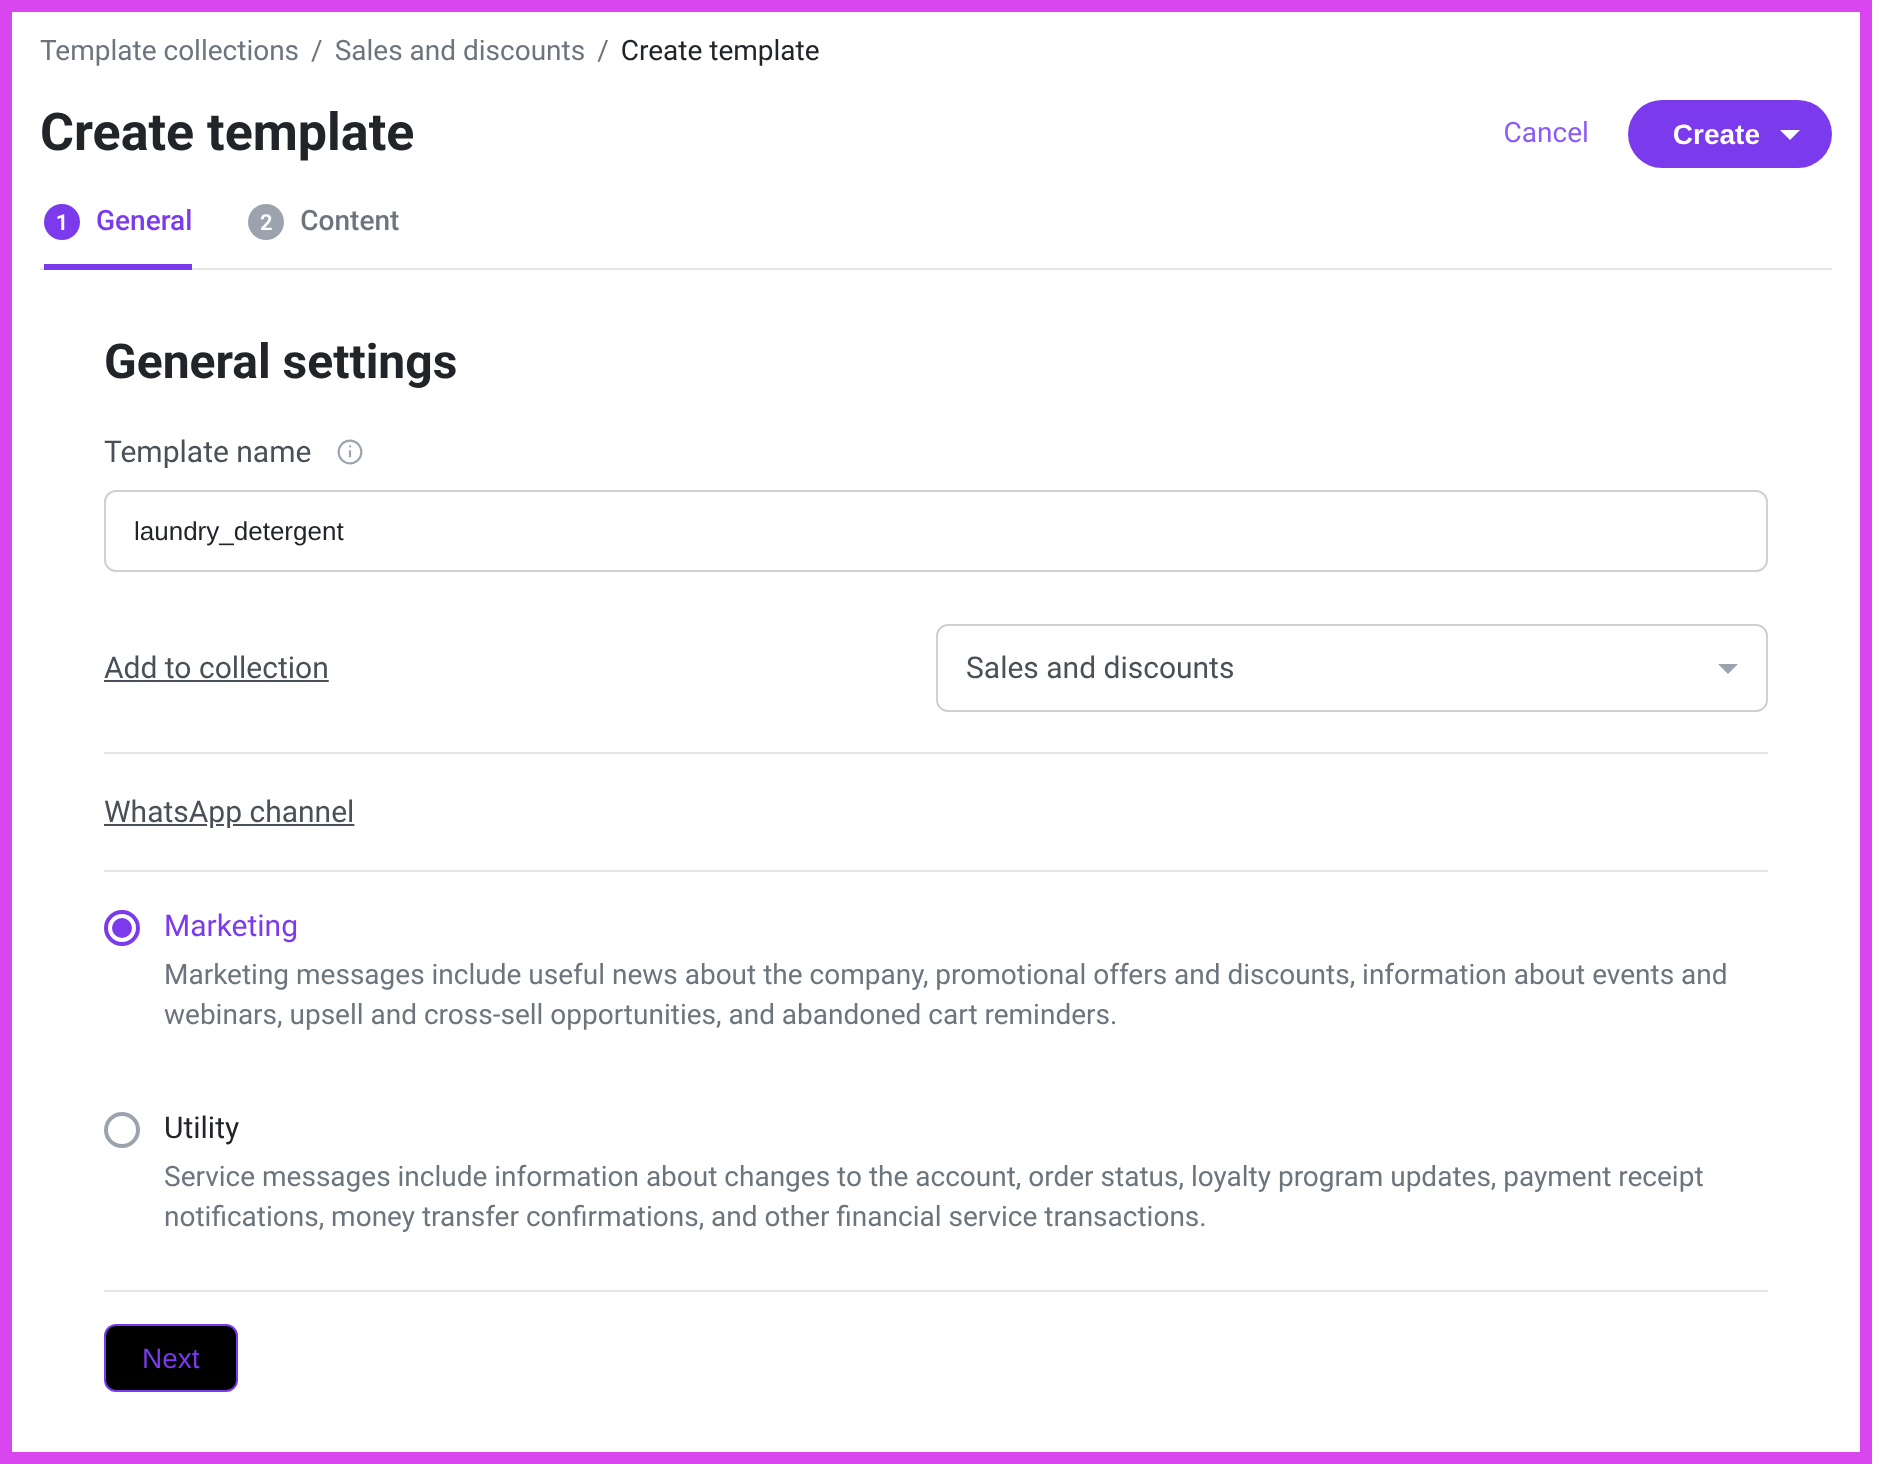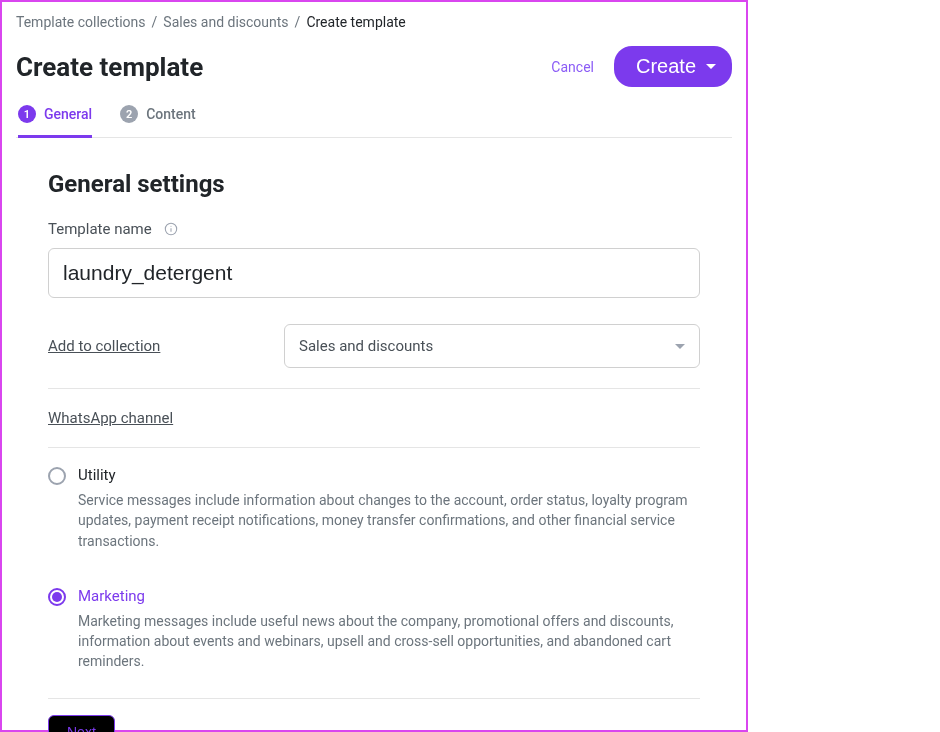--- a/index.html
+++ b/index.html
@@ -3,23 +3,23 @@
 <meta charset="utf-8">
 <style>
   * { box-sizing: border-box; margin: 0; padding: 0; }
   body {
     font-family: -apple-system, BlinkMacSystemFont, "Segoe UI", Roboto, Helvetica, Arial, sans-serif;
     background: #fff;
     color: #212529;
     font-size: 14px;
   }
   .app {
-    width: 748px;
+    width: 936px;
     height: 732px;
-    border: 2px solid #d946ef;
+    border: 6px solid #d946ef;
     padding: 10px 14px 14px 14px;
     position: relative;
   }
   .breadcrumb {
     display: flex;
     align-items: center;
     gap: 6px;
     font-size: 14px;
     color: #6c757d;
     margin-bottom: 16px;
@@ -54,22 +54,22 @@
     cursor: pointer;
     text-decoration: none;
     padding: 8px 10px;
   }
   .create-btn {
     background: #7c3aed;
     color: #fff;
     border: none;
     border-radius: 18px;
     padding: 9px 16px 9px 22px;
-    font-size: 20px;
-    font-weight: 400;
+    font-size: 14px;
+    font-weight: 700;
     cursor: pointer;
     display: inline-flex;
     align-items: center;
     gap: 10px;
   }
   .create-btn .caret {
     width: 0; height: 0;
     border-left: 5px solid transparent;
     border-right: 5px solid transparent;
     border-top: 5px solid #fff;
@@ -129,21 +129,21 @@
   }
   .info-icon {
     width: 14px; height: 14px;
     color: #9ca3af;
   }
   .text-input {
     width: 100%;
     border: 1px solid #d0d0d0;
     border-radius: 6px;
     padding: 12px 14px;
-    font-size: 21px;
+    font-size: 13px;
     color: #212529;
     outline: none;
   }
   .row {
     display: flex;
     align-items: center;
     justify-content: space-between;
     padding: 20px 0;
     border-bottom: 1px solid #e5e5e5;
   }
@@ -287,33 +287,33 @@
         </div>
       </div>
     </div>
 
     <div class="row">
       <div class="row-label">WhatsApp channel</div>
     </div>
 
     <div class="radio-group">
       <div class="radio-item">
+        <span class="radio-circle selected"></span>
+        <div class="radio-body sel">
+          <div class="radio-title">Marketing</div>
+          <div class="radio-desc">Marketing messages include useful news about the company, promotional offers and discounts, information about events and webinars, upsell and cross-sell opportunities, and abandoned cart reminders.</div>
+        </div>
+      </div>
+      <div class="radio-item">
         <span class="radio-circle"></span>
         <div class="radio-body">
           <div class="radio-title">Utility</div>
           <div class="radio-desc">Service messages include information about changes to the account, order status, loyalty program updates, payment receipt notifications, money transfer confirmations, and other financial service transactions.</div>
         </div>
       </div>
-      <div class="radio-item">
-        <span class="radio-circle selected"></span>
-        <div class="radio-body sel">
-          <div class="radio-title">Marketing</div>
-          <div class="radio-desc">Marketing messages include useful news about the company, promotional offers and discounts, information about events and webinars, upsell and cross-sell opportunities, and abandoned cart reminders.</div>
-        </div>
-      </div>
     </div>
 
     <div class="next-row">
       <button class="next-btn">Next</button>
     </div>
   </div>
 
 </div>
 
 </body></html>

